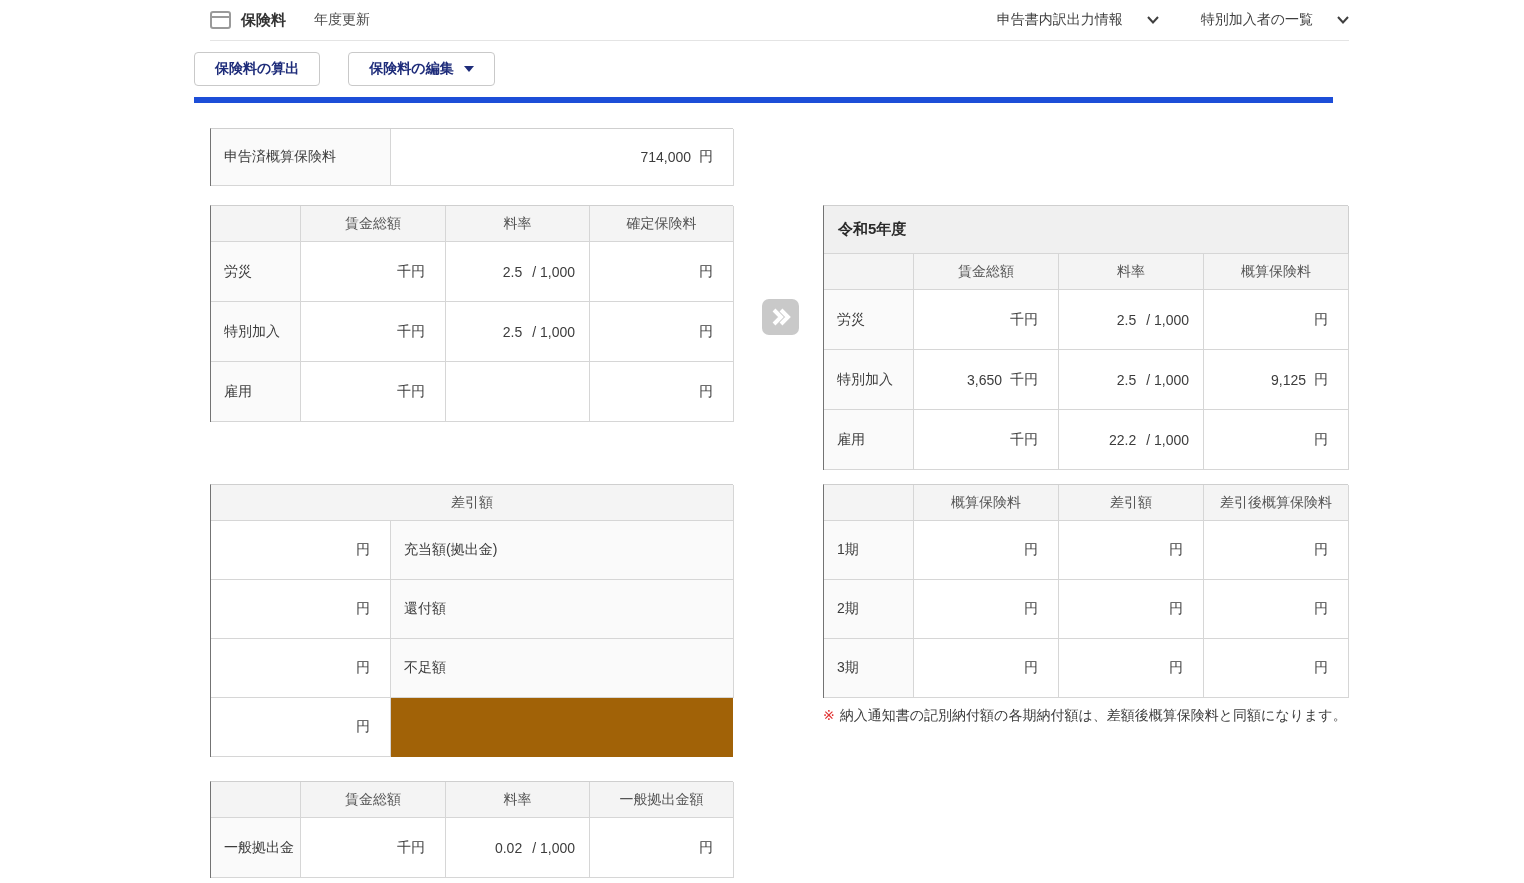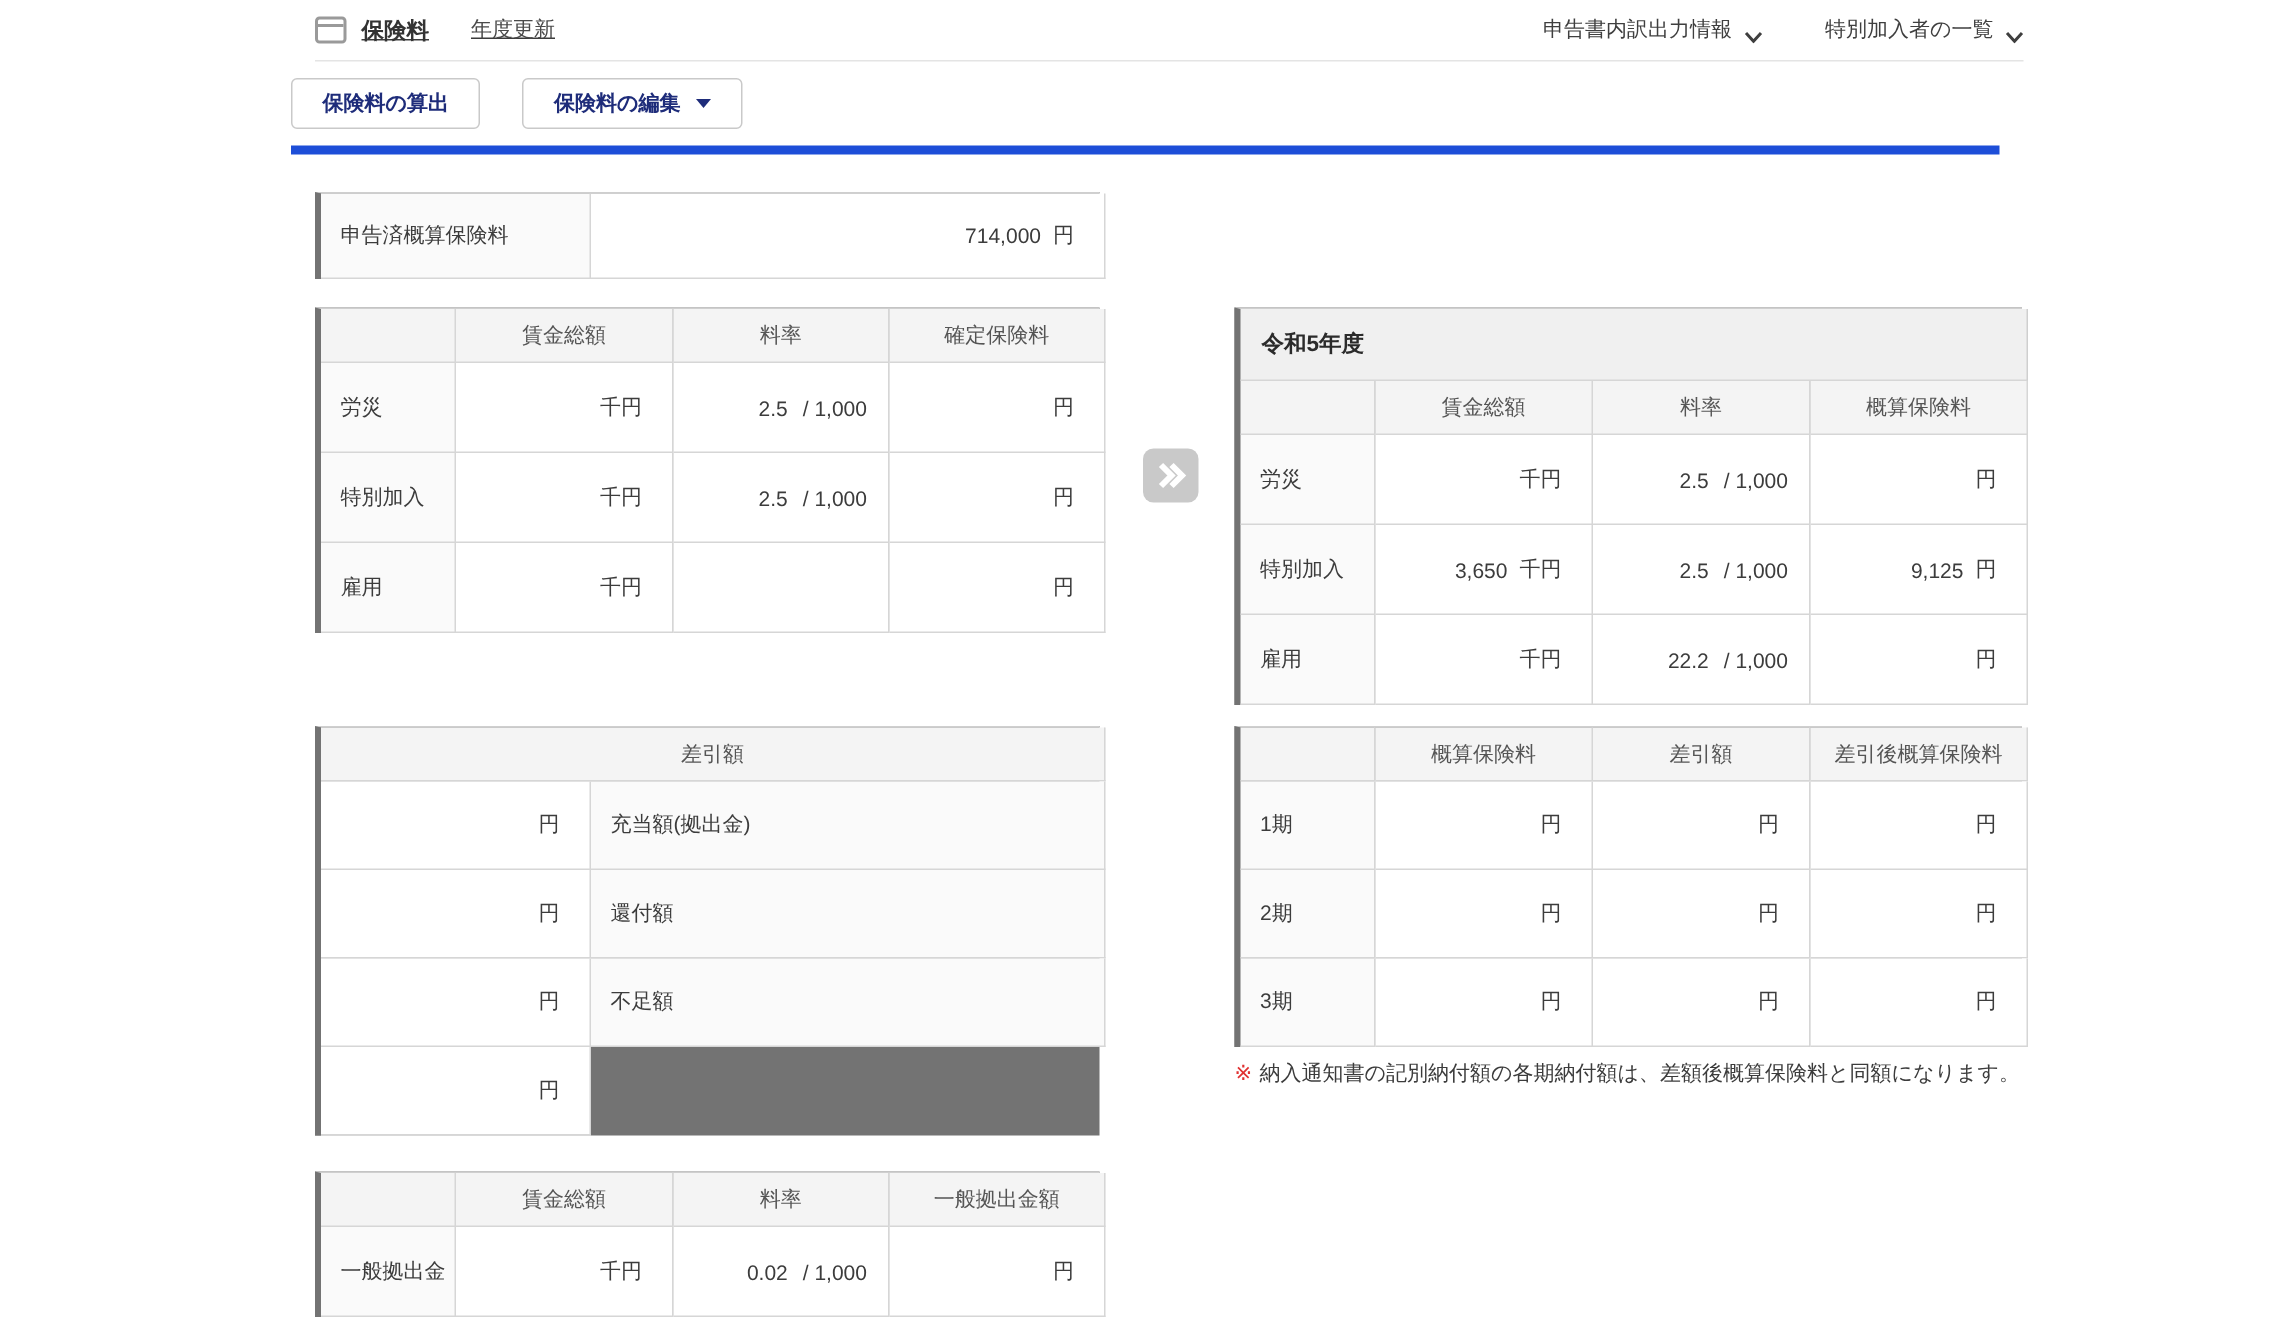--- a/index.html
+++ b/index.html
@@ -7,41 +7,41 @@
     width:1524px;height:883px;position:relative;overflow:hidden;
     font-family:"Liberation Sans","DejaVu Sans",sans-serif;
     color:#3c3c3c;font-size:14px;
     -webkit-font-smoothing:antialiased;
   }
   .abs{position:absolute;box-sizing:border-box;}
 
   
   .topbar{left:210px;top:0;width:1139px;height:41px;border-bottom:1px solid #e4e4e4;
           display:flex;align-items:center;justify-content:space-between;}
-  .topbar-left{display:flex;align-items:center;text-decoration:underline;}
+  .topbar-left{display:flex;align-items:center;}
   .win-icon{width:17px;height:14px;border:2px solid #9a9a9a;border-radius:3px;position:relative;flex:0 0 auto;}
   .win-icon::after{content:"";position:absolute;left:0;right:0;top:3px;height:2px;background:#9a9a9a;}
   .page-title{font-weight:bold;font-size:15px;color:#333;margin-left:10px;}
   .page-subtitle{font-size:14px;color:#4a4a4a;margin-left:28px;}
   .topbar-right{display:flex;align-items:center;gap:42px;}
-  .menu-trigger{display:flex;align-items:flex-end;gap:8px;cursor:pointer;color:#3f3f3f;font-size:14px;}
+  .menu-trigger{display:flex;align-items:center;gap:24px;cursor:pointer;color:#3f3f3f;font-size:14px;}
   .chev-down{width:12px;height:8px;}
 
   
   .actions{left:194px;top:41px;width:1139px;height:62px;border-bottom:6px solid #1d4ed8;
            display:flex;align-items:center;gap:28px;}
   .btn{display:inline-flex;align-items:center;gap:10px;height:34px;padding:0 20px;
        background:#fff;border:1px solid #c9c9c9;border-radius:4px;
        color:#1e2c7a;font-weight:bold;font-size:14px;cursor:pointer;
        font-family:inherit;}
   .caret{width:0;height:0;border-left:5px solid transparent;border-right:5px solid transparent;
          border-top:6px solid #1e2c7a;}
 
   
-  .tbl{border-top:1px solid #cfcfcf;border-left:4px solid #737373;display:grid;background:#737373;}
+  .tbl{border-top:1px solid #cfcfcf;border-left:1px solid #737373;display:grid;background:#a16207;}
   .cell{border-right:1px solid #d6d6d6;border-bottom:1px solid #d6d6d6;
         display:flex;align-items:center;box-sizing:border-box;background:#fff;}
   .cell.hdr{background:#f4f4f4;justify-content:center;color:#555;}
   .cell.lbl{background:#fafafa;padding-left:13px;color:#3c3c3c;}
   .cell.val{justify-content:flex-end;padding-right:20px;gap:8px;}
   .cell.rate{justify-content:flex-end;padding-right:14px;gap:10px;}
   .titlebar{grid-column:1/-1;background:#f0f0f0;border-right:1px solid #cfcfcf;border-bottom:1px solid #d6d6d6;
             display:flex;align-items:center;justify-content:space-between;padding:0 14px;box-sizing:border-box;}
   .titlebar .yr{font-weight:bold;font-size:15px;color:#2b2b2b;}
   a.detail-link{color:#4a7ad2;font-size:14px;text-decoration:underline;cursor:pointer;}

